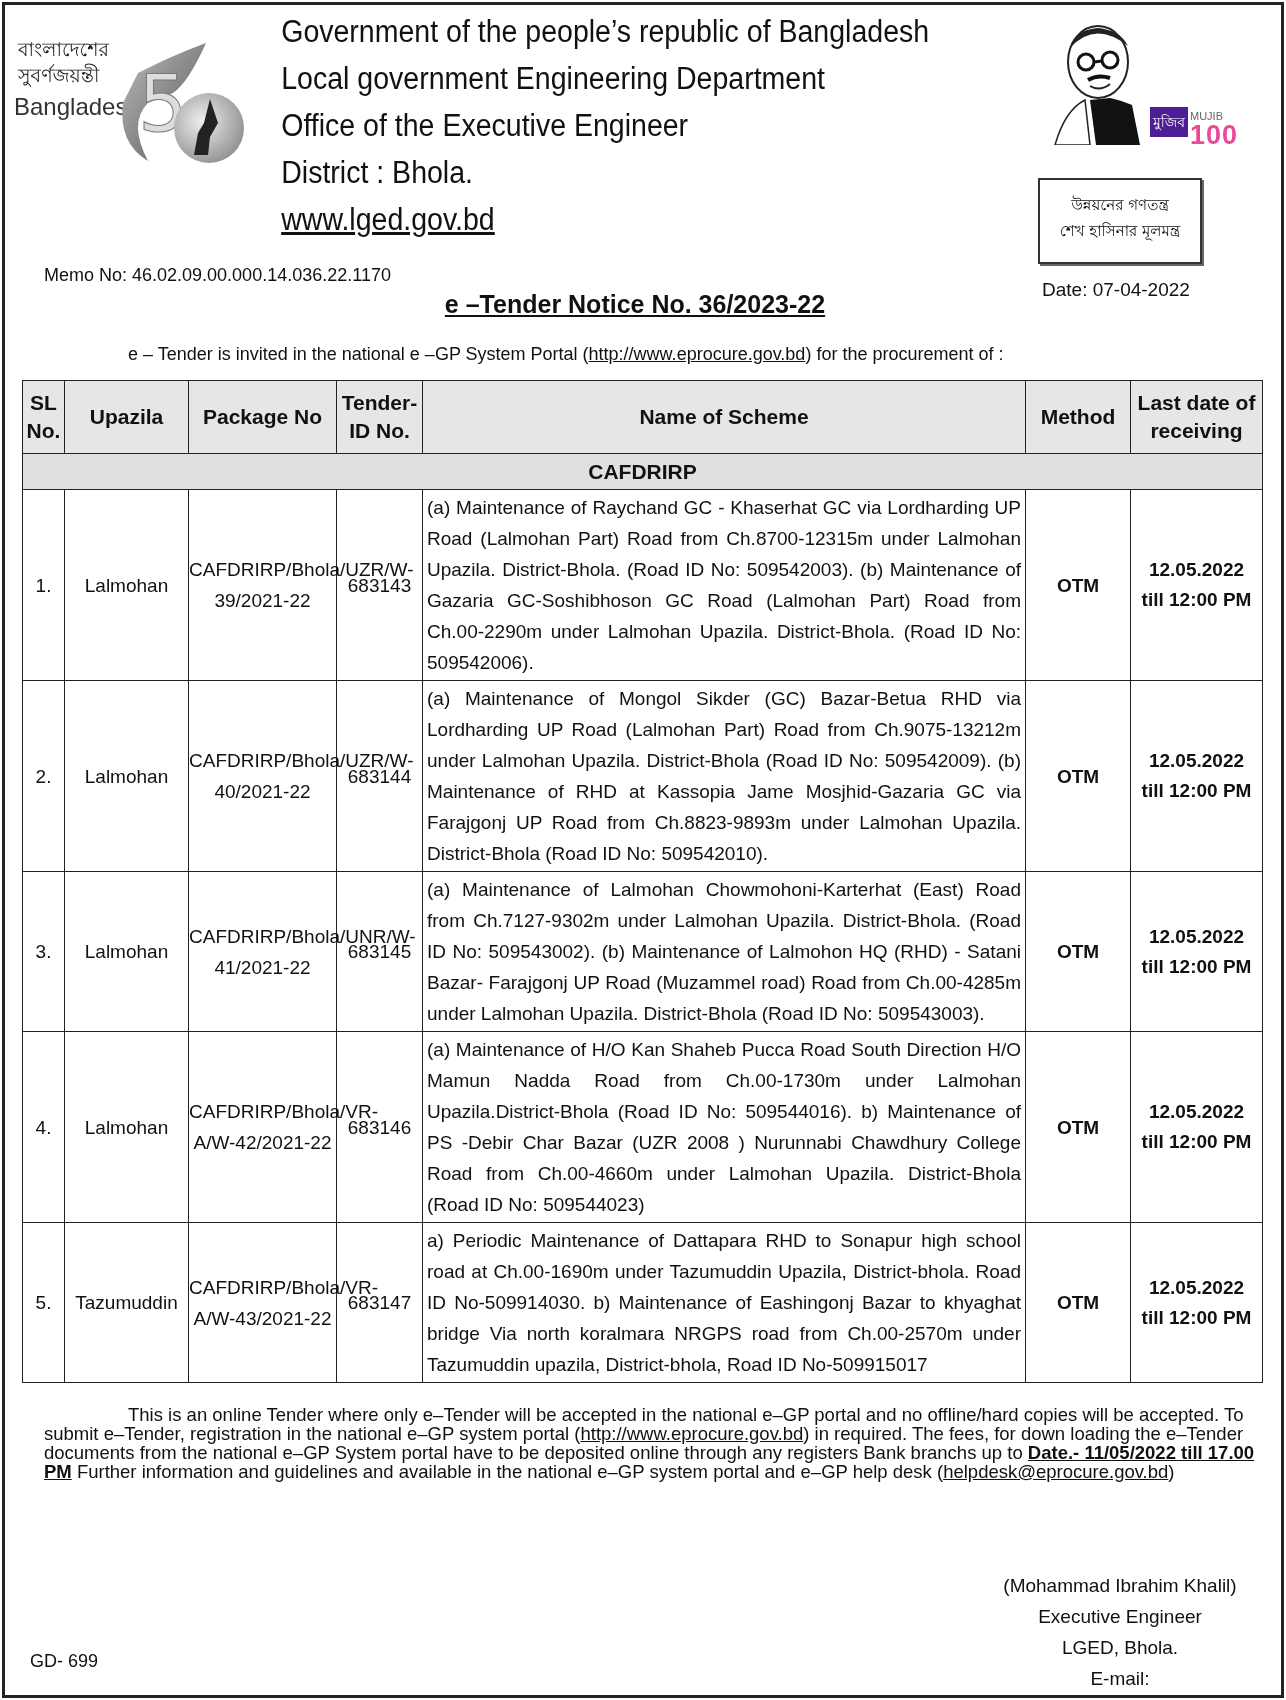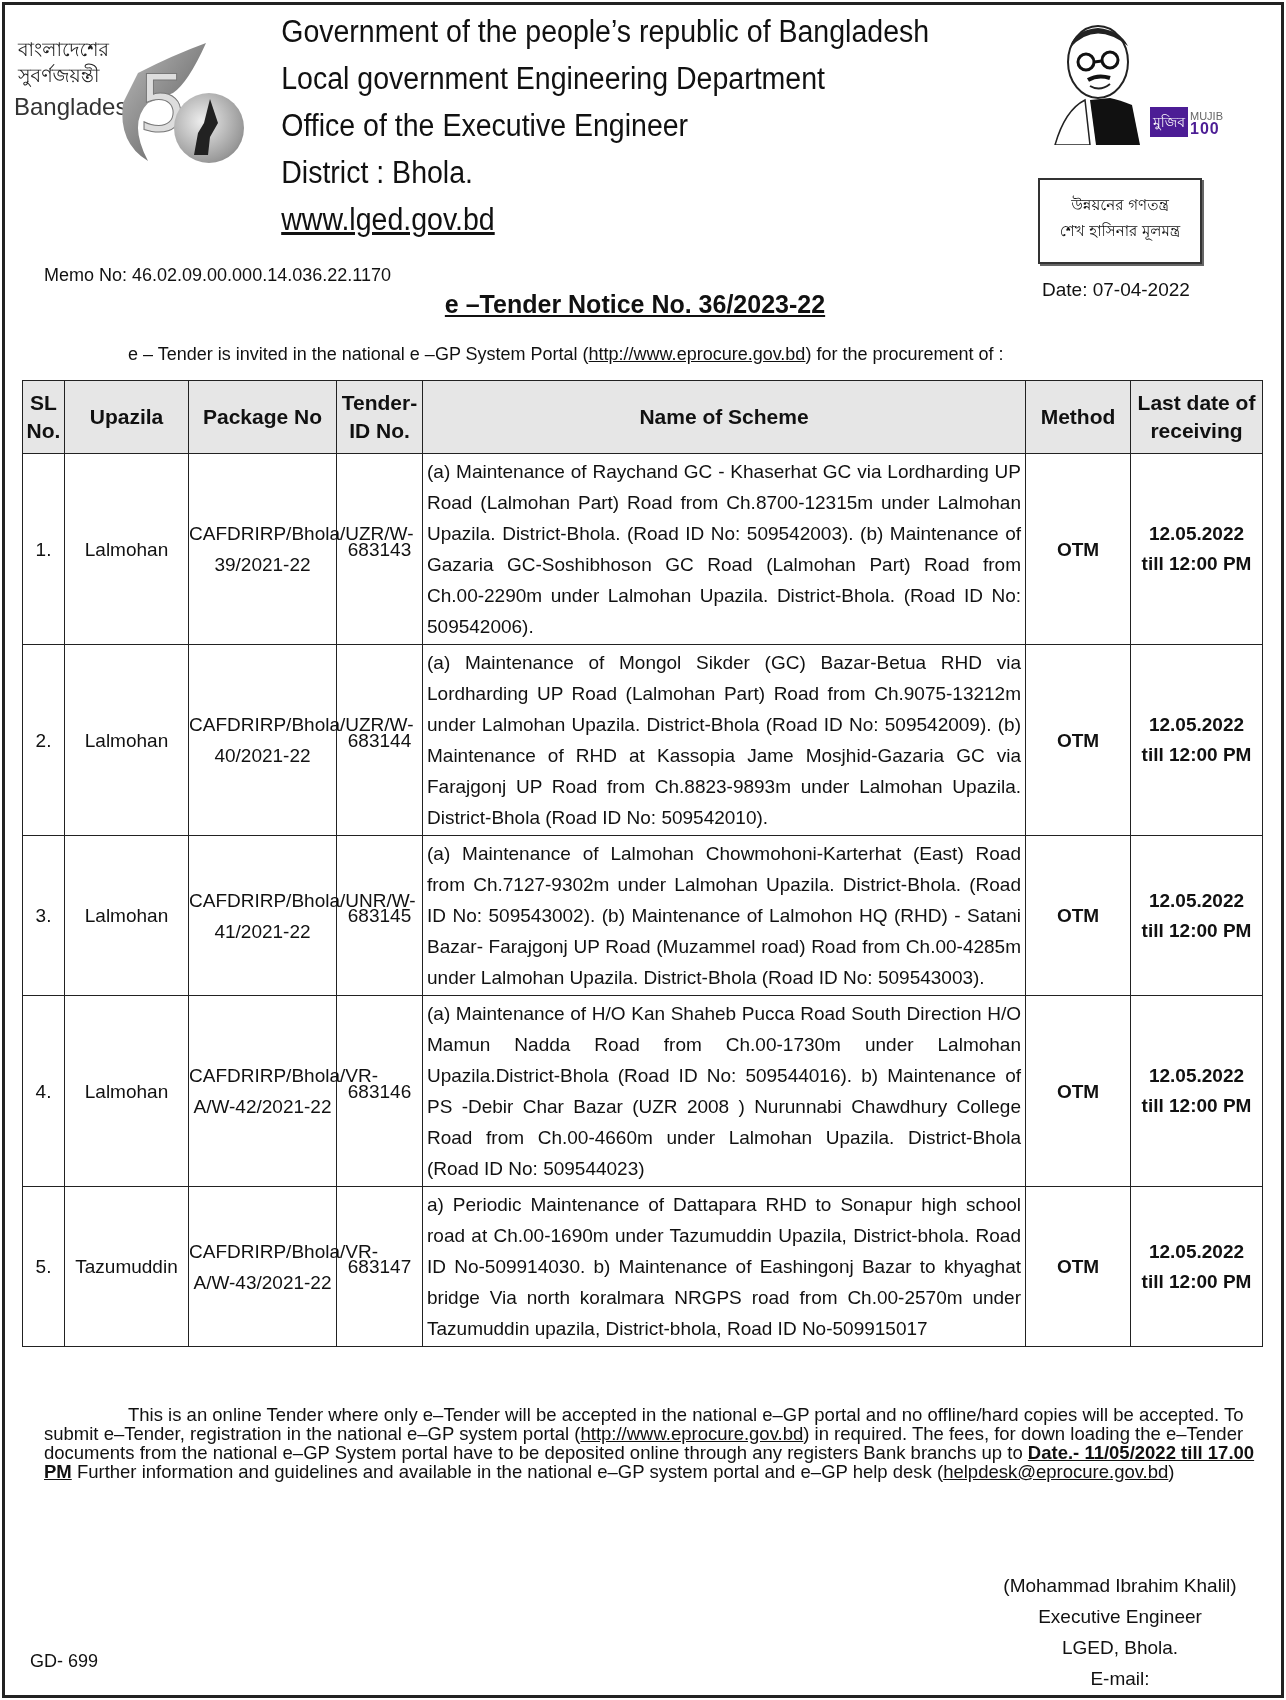--- a/index.html
+++ b/index.html
@@ -44,21 +44,21 @@
   }
   .mujib-box {
     position: absolute; left: 110px; top: 95px; width: 38px; height: 30px;
     background: #4c1d95; color: #fff; font-size: 14px; text-align: center;
     line-height: 30px; font-family: "DejaVu Sans", sans-serif;
   }
   .mujib-small {
     position: absolute; left: 150px; top: 98px; font-size: 11px; color: #666;
   }
   .mujib-100 {
-    position: absolute; left: 150px; top: 108px; font-size: 16px; color: #4c1d95;
+    position: absolute; left: 150px; top: 108px; font-size: 27px; color: #ec4899;
     font-weight: bold; letter-spacing: 1px;
   }
   .slogan-box {
     position: absolute; left: 1038px; top: 178px; width: 164px; height: 86px;
     border: 2px solid #333;
     box-shadow: 2px 2px 0 #666;
     text-align: center; padding-top: 12px;
     font-family: "DejaVu Sans", sans-serif; font-size: 15px; line-height: 26px;
   }
   .header-center {
@@ -207,20 +207,23 @@
       <th>SL No.</th>
       <th>Upazila</th>
       <th>Package No</th>
       <th>Tender-ID No.</th>
       <th>Name of Scheme</th>
       <th>Method</th>
       <th>Last date of receiving</th>
     </tr>
   </thead>
   <tbody>
+    <tr class="group-row">
+      <td colspan="7">CAFDRIRP</td>
+    </tr>
     <tr style="height:187px">
       <td>1.</td>
       <td>Lalmohan</td>
       <td>CAFDRIRP/Bhola/UZR/W-39/2021-22</td>
       <td>683143</td>
       <td class="scheme">(a) Maintenance of Raychand GC - Khaserhat GC via Lordharding UP Road (Lalmohan Part) Road from Ch.8700-12315m under Lalmohan Upazila. District-Bhola. (Road ID No: 509542003). (b) Maintenance of Gazaria GC-Soshibhoson GC Road (Lalmohan Part) Road from Ch.00-2290m under Lalmohan Upazila. District-Bhola. (Road ID No: 509542006).</td>
       <td class="method">OTM</td>
       <td class="lastdate">
           <div>12.05.2022</div>
           <div>till 12:00 PM</div>

